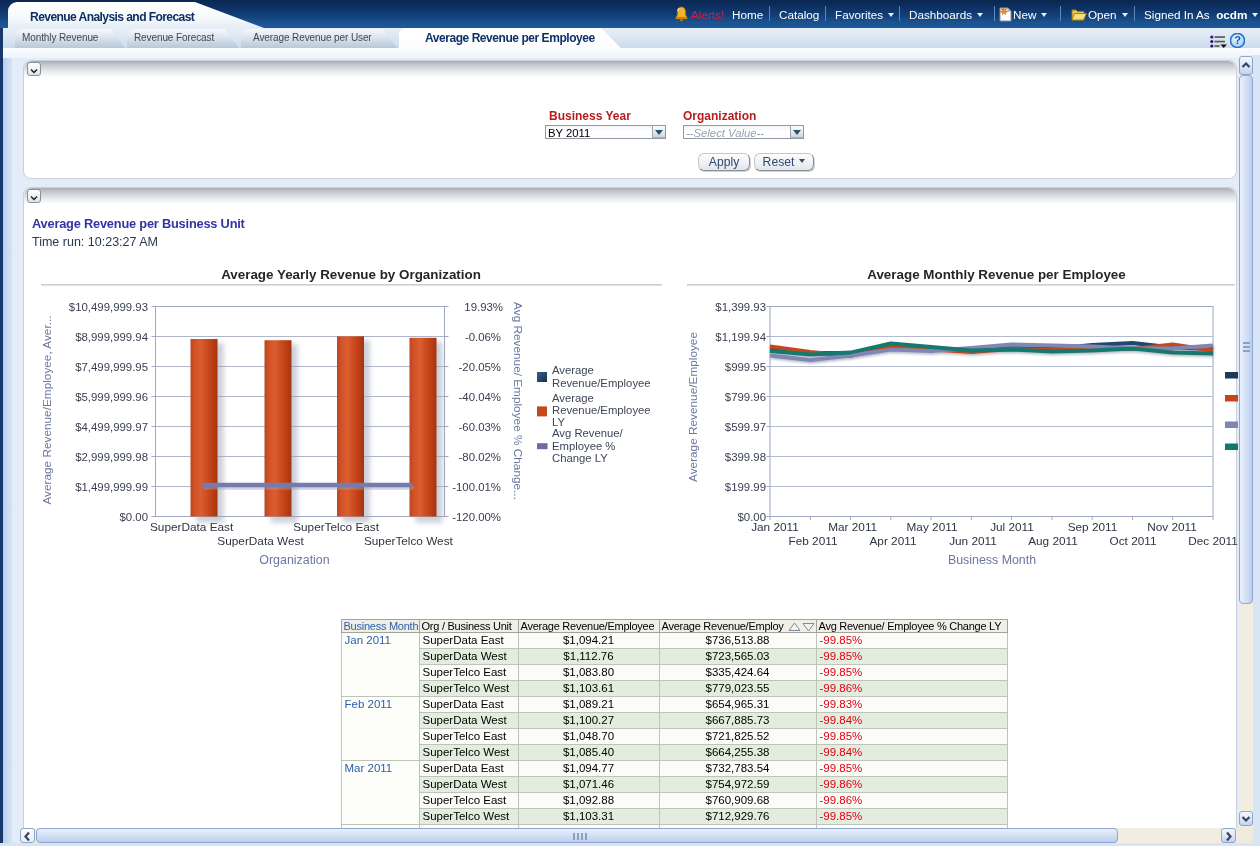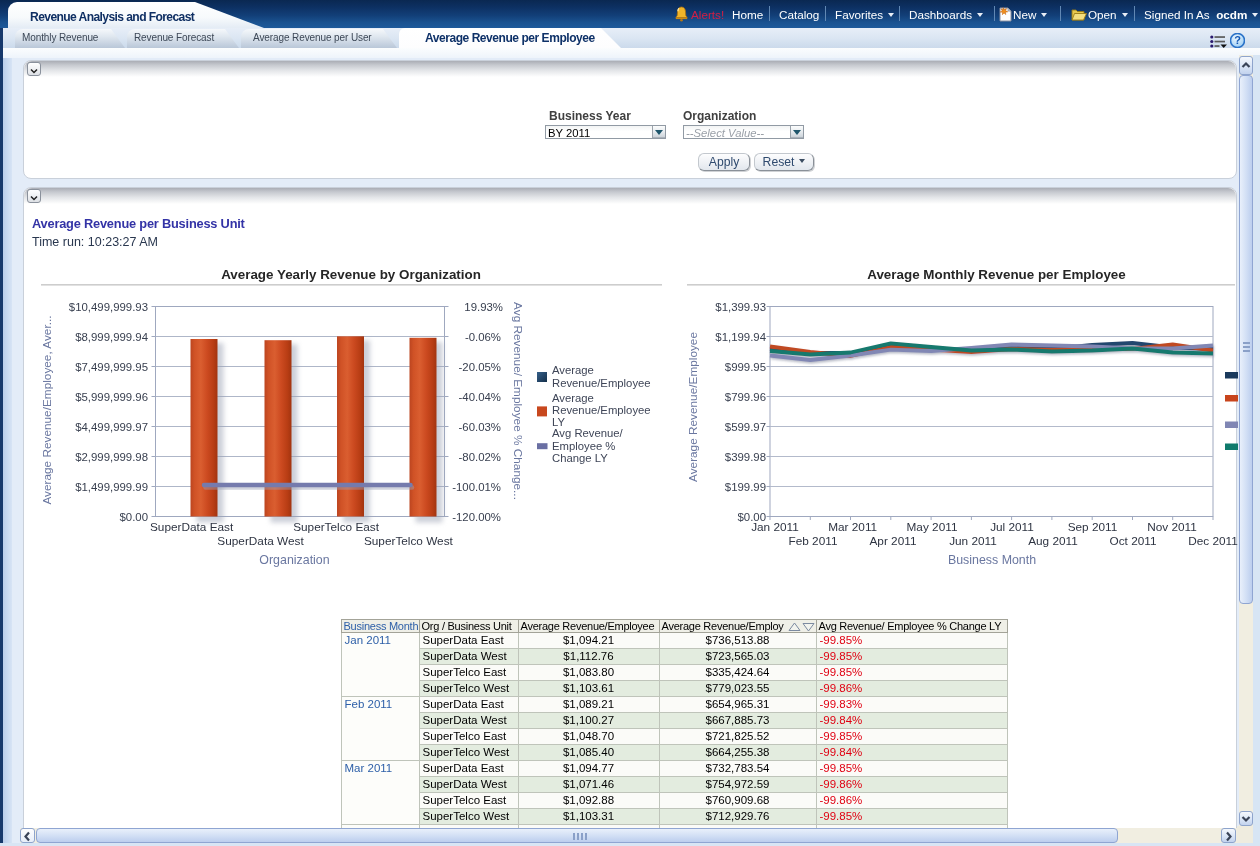--- a/index.html
+++ b/index.html
@@ -22,21 +22,21 @@
 #tabactive span{position:absolute;left:26px;top:3px;font-size:12px;font-weight:bold;color:#0e3168;letter-spacing:-0.45px;white-space:nowrap;}
 #substrip{position:absolute;left:0;top:48px;width:1260px;height:10px;background:linear-gradient(180deg,#fbfdfe 0%,#eef4fb 100%);}
 
 #leftnavy{position:absolute;left:0;top:28px;width:3px;height:818px;background:#16386b;}
 #leftgrad{position:absolute;left:3px;top:58px;width:9px;height:788px;background:linear-gradient(90deg,#b9cdea 0%,#d7e4f5 100%);}
 
 .panel{position:absolute;left:23px;width:1214px;background:#ffffff;border-radius:8px;border:1px solid #c9d0da;}
 .paneltop{position:absolute;left:0;top:0;width:100%;height:16px;border-radius:8px 8px 0 0;background:linear-gradient(180deg,#aaadb5 0%,#c6c9cf 25%,#e4e6e9 60%,#ffffff 100%);}
 .collapsebtn{position:absolute;left:3px;top:1px;width:14px;height:14px;background:linear-gradient(180deg,#ffffff 0%,#eceef1 60%,#dde0e5 100%);border:1px solid #8a919c;border-radius:3px;}
 
-.flabel{position:absolute;font-size:12px;font-weight:bold;color:#404040;}
+.flabel{position:absolute;font-size:12px;font-weight:bold;color:#b91c1c;}
 .selbox{position:absolute;width:121px;height:14px;background:linear-gradient(180deg,#f2f4f4 0%,#ffffff 45%);border:1px solid #919aa4;font-size:11.3px;color:#000;}
 .selbox .txt{position:absolute;left:2px;top:1px;white-space:nowrap;}
 .selbtn{position:absolute;right:0;top:0;width:13px;height:12px;background:linear-gradient(180deg,#fcfdfd 0%,#e3e8ec 55%,#c8cfd6 100%);border-left:1px solid #9aa2aa;box-shadow:inset 0 -1px 0 #aab2ba;}
 .selbtn:after{content:"";position:absolute;left:2px;top:3.5px;width:0;height:0;border-left:4px solid transparent;border-right:4px solid transparent;border-top:5px solid #1f566c;}
 .btn{position:absolute;height:18px;background:linear-gradient(180deg,#fdfdfe 0%,#f2f4f7 40%,#e2e7ed 100%);border:1px solid;border-color:#c3c8ce #8a9098 #8a9098 #c3c8ce;border-radius:6px;font-size:12.2px;color:#2f4a6e;text-align:center;box-shadow:1px 1px 0 rgba(120,126,134,0.35);}
 
 .sbtn{position:absolute;background:linear-gradient(180deg,#f5f8fd 0%,#dce7f7 50%,#c3d3ee 100%);border:1px solid #8ea4cc;border-radius:3px;}
 .chev{stroke:#3a4458;stroke-width:2.2;fill:none;}
 
 #dtab{position:absolute;left:316.5px;top:430.5px;width:666px;border-collapse:collapse;font-size:11.5px;table-layout:fixed;color:#000;}

